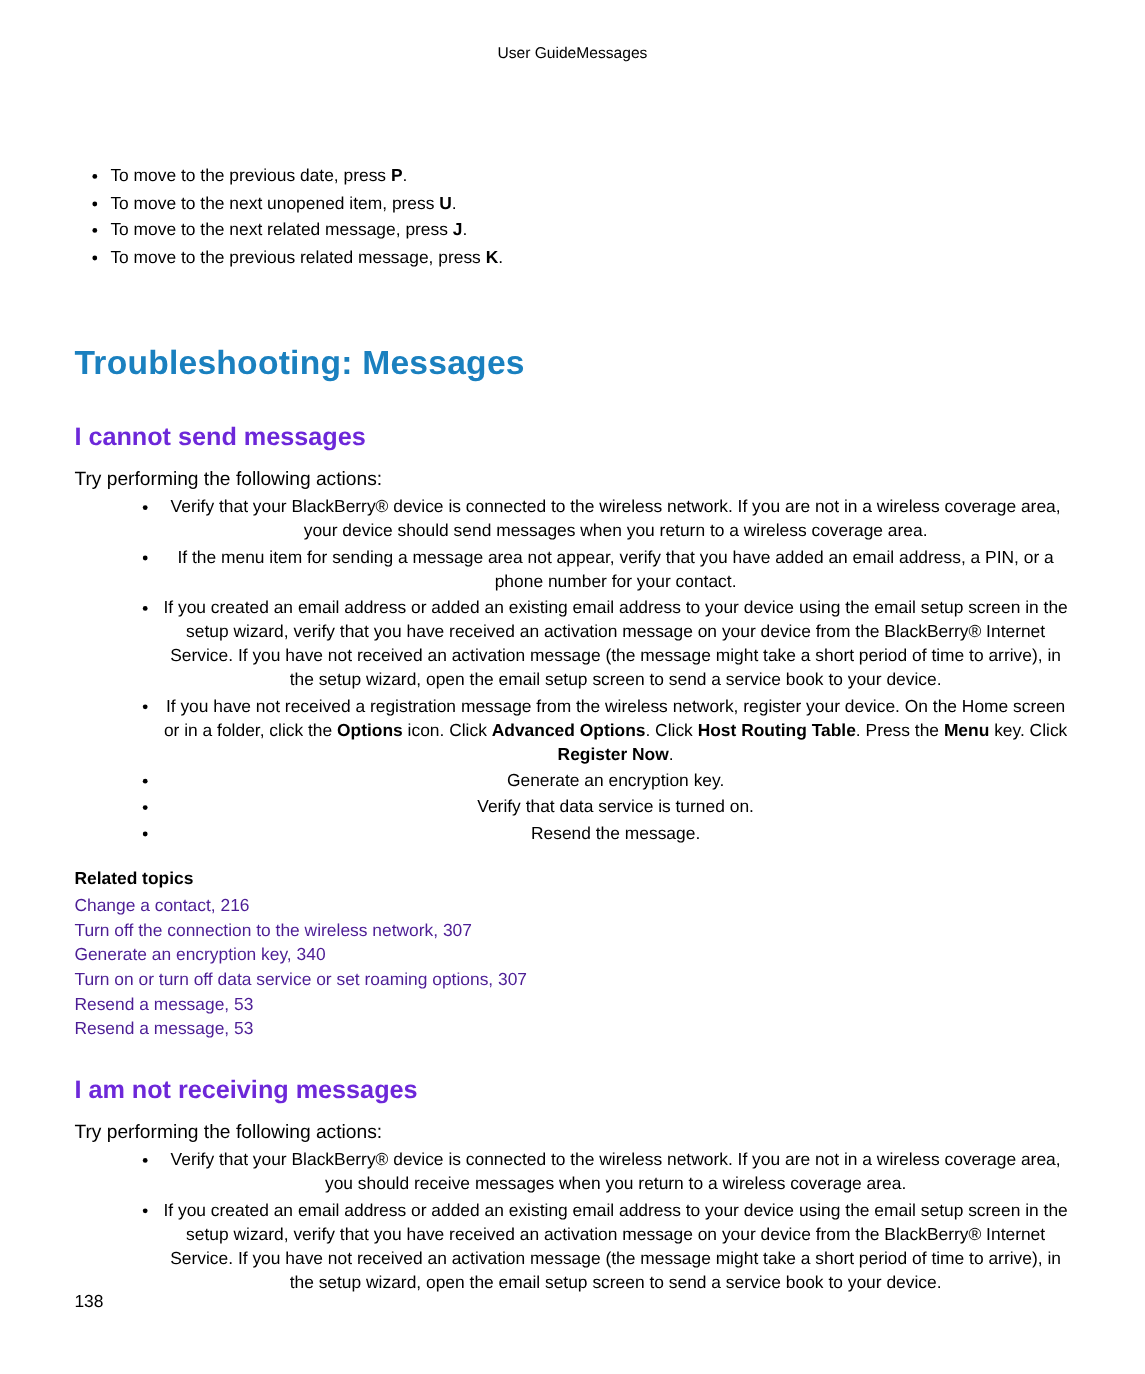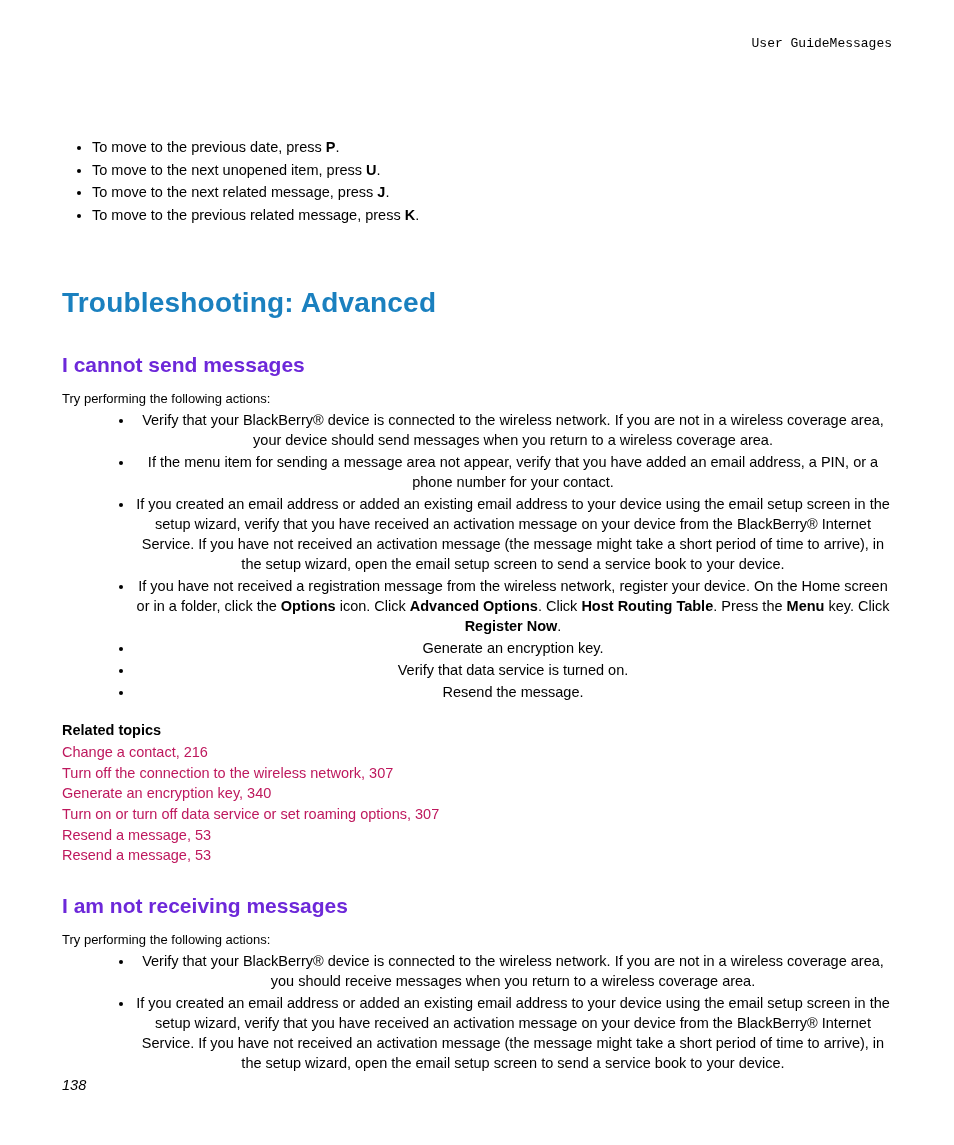--- a/index.html
+++ b/index.html
@@ -11,25 +11,24 @@
   }
   .page {
     width: 954px;
     height: 1145px;
     position: relative;
     box-sizing: border-box;
     padding: 36px 62px 40px 62px;
   }
   .header-row {
     display: flex;
-    justify-content: flex-end;
+    justify-content: center;
     font-size: 13px;
     color: #000;
     margin-bottom: 86px;
-    font-family: Liberation Mono, monospace;
   }
   .top-list {
     list-style: disc;
     margin: 0 0 60px 0;
     padding-left: 30px;
     font-size: 14.5px;
     line-height: 1.42;
   }
   .top-list li {
     margin: 0;
@@ -42,21 +41,21 @@
     margin: 0 0 34px 0;
     letter-spacing: 0.2px;
   }
   h2.sub-title {
     font-size: 21px;
     font-weight: 700;
     color: #6d28d9;
     margin: 0 0 14px 0;
   }
   p.intro {
-    font-size: 13px;
+    font-size: 16px;
     margin: 12px 0 4px 0;
   }
   ul.bullets {
     list-style: disc;
     margin: 0 0 18px 0;
     padding-left: 72px;
     font-size: 14.5px;
     line-height: 1.38;
   }
   ul.bullets li {
@@ -68,53 +67,52 @@
   .related-heading {
     font-size: 14.5px;
     font-weight: 700;
     margin: 10px 0 4px 0;
   }
   .related-links {
     font-size: 14.5px;
     line-height: 1.42;
   }
   .related-links a {
-    color: #be185d;
+    color: #4c1d95;
     text-decoration: none;
     cursor: pointer;
   }
   .section2 {
     margin-top: 28px;
   }
   .page-number {
     position: absolute;
     bottom: 52px;
     left: 62px;
     font-size: 14.5px;
-    font-style: italic;
   }
 </style>
 </head>
 <body>
 
 <div class="page">
 
   <div class="header-row">
     <span>User Guide</span>
     <span>Messages</span>
   </div>
 
   <ul class="top-list" id="top-list">
       <li><span>To move to the previous date, press </span><span class="bold">P</span><span>.</span></li>
       <li><span>To move to the next unopened item, press </span><span class="bold">U</span><span>.</span></li>
       <li><span>To move to the next related message, press </span><span class="bold">J</span><span>.</span></li>
       <li><span>To move to the previous related message, press </span><span class="bold">K</span><span>.</span></li>
     </ul>
 
-  <h1 class="section-title">Troubleshooting: Advanced</h1>
+  <h1 class="section-title">Troubleshooting: Messages</h1>
 
   <h2 class="sub-title">I cannot send messages</h2>
   <p class="intro">Try performing the following actions:</p>
   <ul class="bullets" id="s1-bullets">
       <li><span>Verify that your BlackBerry® device is connected to the wireless network. If you are not in a wireless coverage area, your device should send messages when you return to a wireless coverage area.</span></li>
       <li><span>If the menu item for sending a message area not appear, verify that you have added an email address, a PIN, or a phone number for your contact.</span></li>
       <li><span>If you created an email address or added an existing email address to your device using the email setup screen in the setup wizard, verify that you have received an activation message on your device from the BlackBerry® Internet Service. If you have not received an activation message (the message might take a short period of time to arrive), in the setup wizard, open the email setup screen to send a service book to your device.</span></li>
       <li><span>If you have not received a registration message from the wireless network, register your device. On the Home screen or in a folder, click the </span><span class="bold">Options</span><span> icon. Click </span><span class="bold">Advanced Options</span><span>. Click </span><span class="bold">Host Routing Table</span><span>. Press the </span><span class="bold">Menu</span><span> key. Click </span><span class="bold">Register Now</span><span>.</span></li>
       <li><span>Generate an encryption key.</span></li>
       <li><span>Verify that data service is turned on.</span></li>

